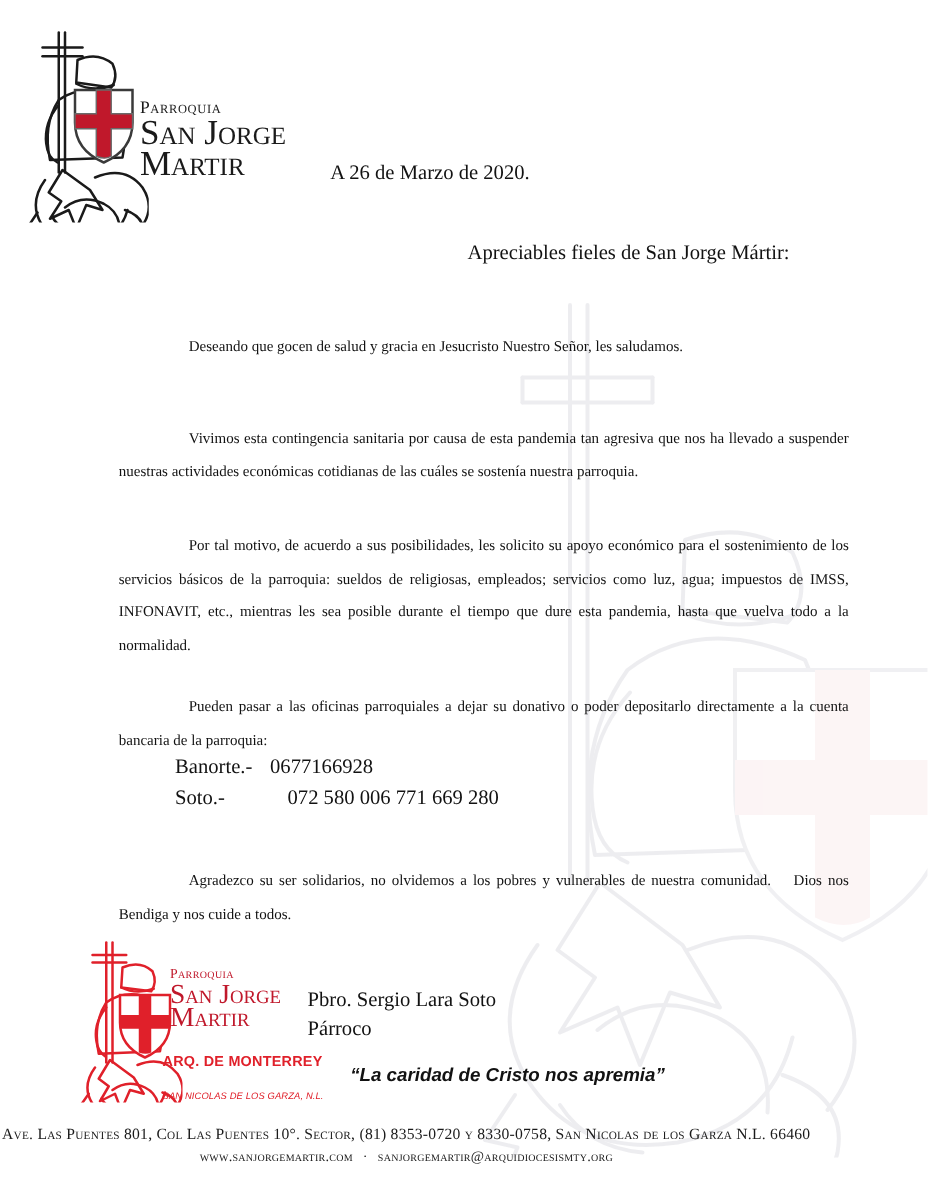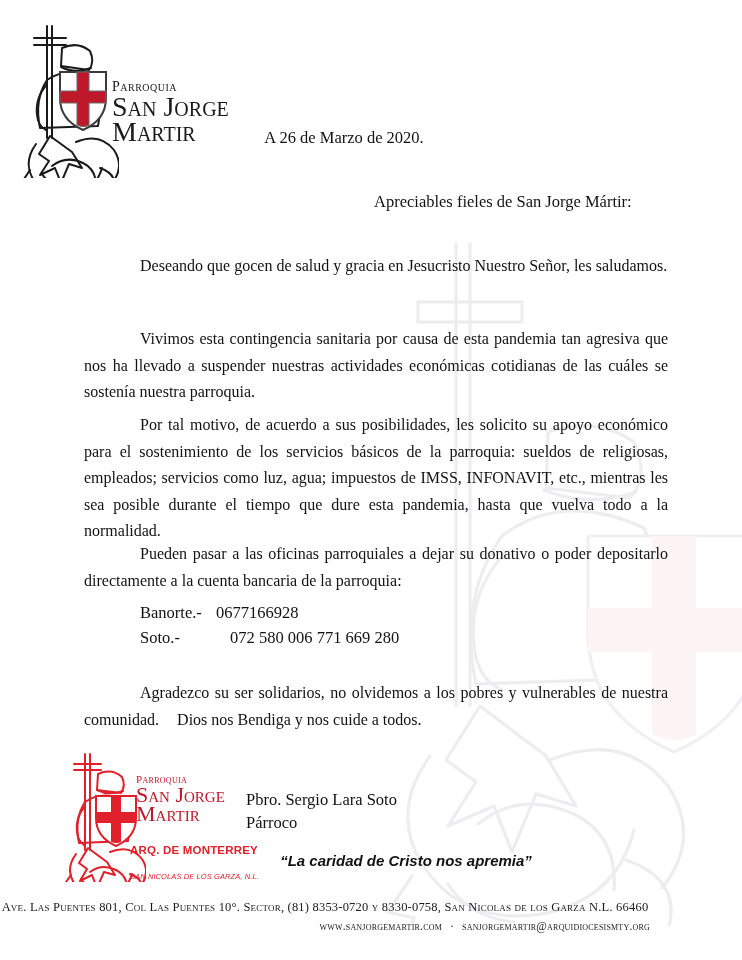--- a/index.html
+++ b/index.html
@@ -93,25 +93,25 @@
   #salutation {
     position: absolute;
     left: 374px;
     top: 192px;
     font-size: 16.5px;
   }
   .para {
     position: absolute;
     left: 80px;
     width: 584px;
-    font-size: 16px;
+    font-size: 12px;
     line-height: 26.5px;
     text-align: justify;
     text-indent: 56px;
-    margin: 4px;
+    margin: 15px;
   }
   #para-1 { top: 249px; }
   #para-2 { top: 322px; }
   #para-3 { top: 408px; }
   #para-4 { top: 537px; }
   #para-5 { top: 676px; }
   #para-5 .gap { display: inline-block; width: 18px; }
 
   #bank-block {
     position: absolute;
@@ -228,21 +228,20 @@
     letter-spacing: 0.2px;
     color: #1a1a1a;
   }
   #address-line-2 {
     display: block;
     font-size: 11.5px;
     font-variant: small-caps;
     letter-spacing: 0.2px;
     margin-top: 5px;
     color: #1a1a1a;
-    text-align: right;
   }
   #address-line-2 .sep { padding: 0 8px; }
 </style>
 </head>
 <body>
 
 <svg id="watermark" viewBox="0 0 420 690">
   <g fill="none" stroke="#7d7d90" stroke-width="3.2" stroke-linejoin="round" stroke-linecap="round">
 
     <path d="M118 8 L118 470"></path>

